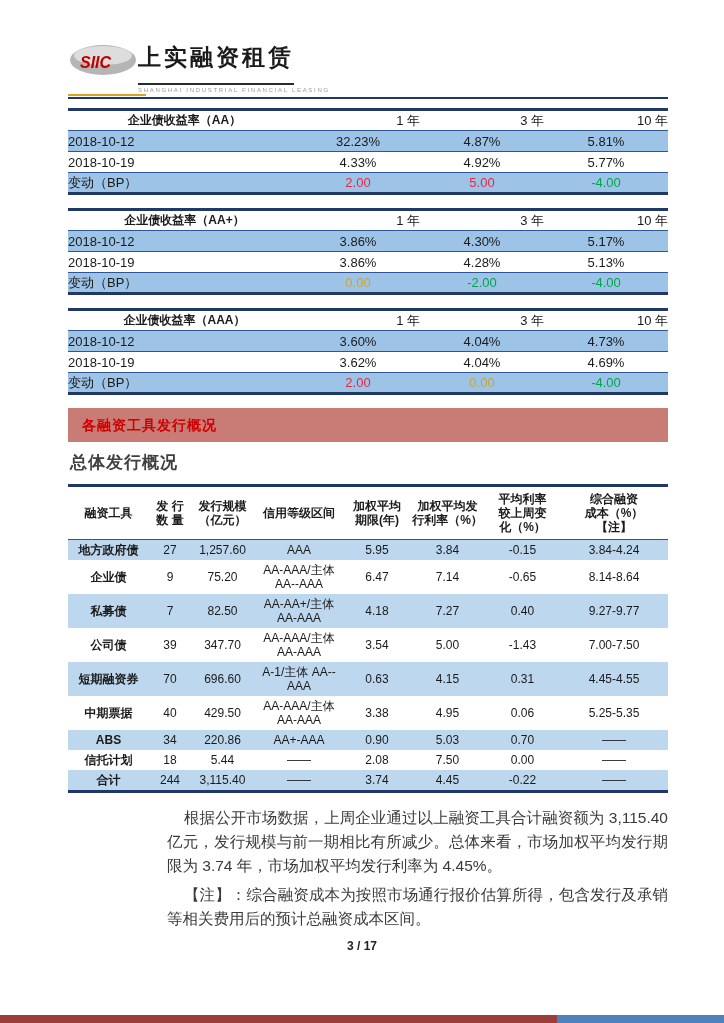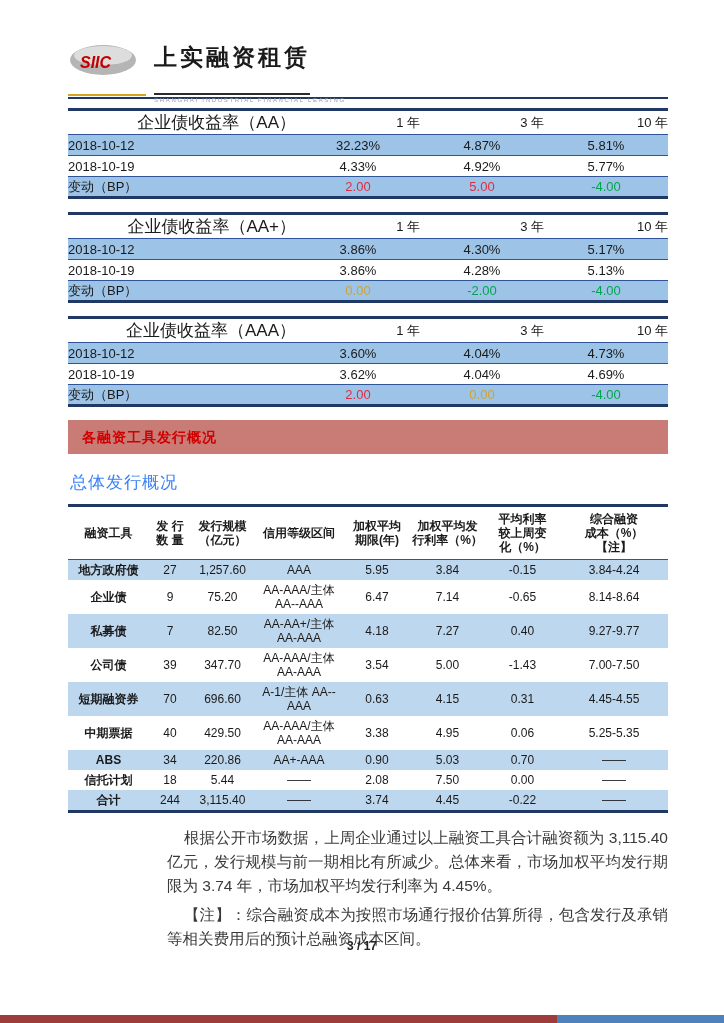--- a/index.html
+++ b/index.html
@@ -4,50 +4,50 @@
 <style>
   * { margin:0; padding:0; box-sizing:border-box; }
   html,body { background:#888; }
   body { font-family:"Liberation Sans","DejaVu Sans",sans-serif; }
   .page {
     position:relative; width:724px; height:1023px; background:#fff;
     margin:0 auto; overflow:hidden;
     padding:42px 56px 0 68px;
   }
   
-  .logo { display:flex; align-items:flex-start; gap:16px; height:52px; }
+  .logo { display:flex; align-items:flex-start; gap:0; height:52px; }
   .swoosh { flex:0 0 auto; }
   .brand { font-size:23px; font-weight:bold; letter-spacing:3px; color:#1a1a1a;
-           border-bottom:2px solid #2b2b2b; padding-bottom:20px; display:inline-block; }
+           border-bottom:2px solid #2b2b2b; padding-bottom:10px; display:inline-block; }
   .brand-sub { font-size:6px; color:#9a9a9a; letter-spacing:1.7px; margin-top:2px; white-space:nowrap; }
   .hr-rule { margin-top:0px; }
   .hr-rule .gold { width:13%; height:2px; background:var(--gold); }
   .hr-rule .navy { width:100%; height:2px; background:var(--accent_navy); margin-top:1px; }
   
   #yield-tables { margin-top:9px; }
   table.ytable { width:100%; border-collapse:collapse; table-layout:fixed;
     border-top:3px solid var(--accent_navy); border-bottom:3px solid var(--accent_navy);
     margin-bottom:13px; font-size:13px; color:#1a1a1a; }
   table.ytable col.c1 { width:38%; }
   table.ytable th, table.ytable td { height:21px; padding:0; font-weight:normal; }
   table.ytable tr { border-bottom:1.5px solid var(--mid_blue); }
   table.ytable tr:last-child { border-bottom:none; }
-  table.ytable th.ylab { text-align:right; padding-left:5px; font-weight:normal; font-size:17px; }
+  table.ytable th.ylab { text-align:center; padding-left:5px; font-weight:bold; font-size:12px; }
   table.ytable th.ycol { text-align:right; }
   table.ytable td.date { text-align:left; padding-right:16px; }
   table.ytable td.val { text-align:center; }
   tr.blue { background:var(--row_blue); }
   td.boldlab { font-weight:bold; }
   .c-red { color:var(--change_red); font-weight:bold; }
   .c-green { color:var(--change_green); font-weight:bold; }
   .c-yellow { color:var(--change_yellow); font-weight:bold; }
   
   .banner { margin-top:13px; height:34px; line-height:34px; background:var(--banner_bg);
     color:var(--banner_text); font-size:14px; font-weight:bold; padding-left:14px; letter-spacing:1px; }
-  .subsection { margin:17px 0 10px 2px; font-size:17px; font-weight:normal; color:#3b82f6; letter-spacing:1px; }
+  .subsection { margin:9px 0 10px 2px; font-size:17px; font-weight:bold; color:#404040; letter-spacing:1px; }
   
   table.itable { width:100%; border-collapse:collapse; table-layout:fixed;
     border-top:3px solid var(--accent_navy); border-bottom:3px solid var(--accent_navy);
     font-size:12px; line-height:14px; color:#1a1a1a; }
   table.itable th { font-weight:bold; text-align:center; vertical-align:middle;
     padding:5px 1px; white-space:pre-line; border-bottom:1.5px solid var(--mid_blue); }
   table.itable td { text-align:center; vertical-align:middle; padding:3px 1px; white-space:pre-line; }
   table.itable td.lab { font-weight:bold; }
   tr.iblue { background:var(--table_blue); }
   

